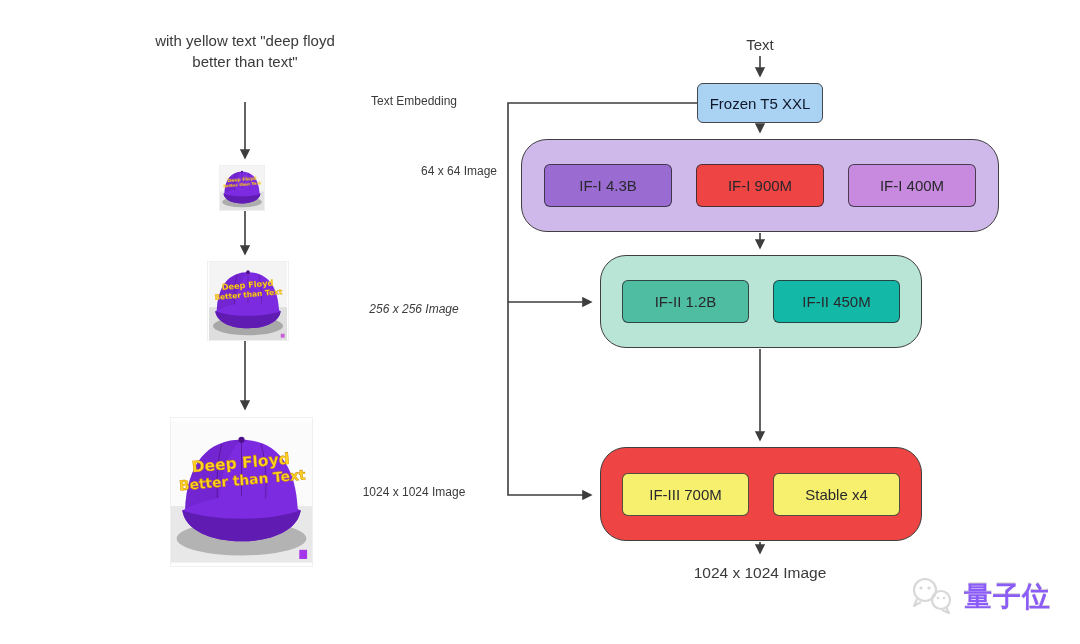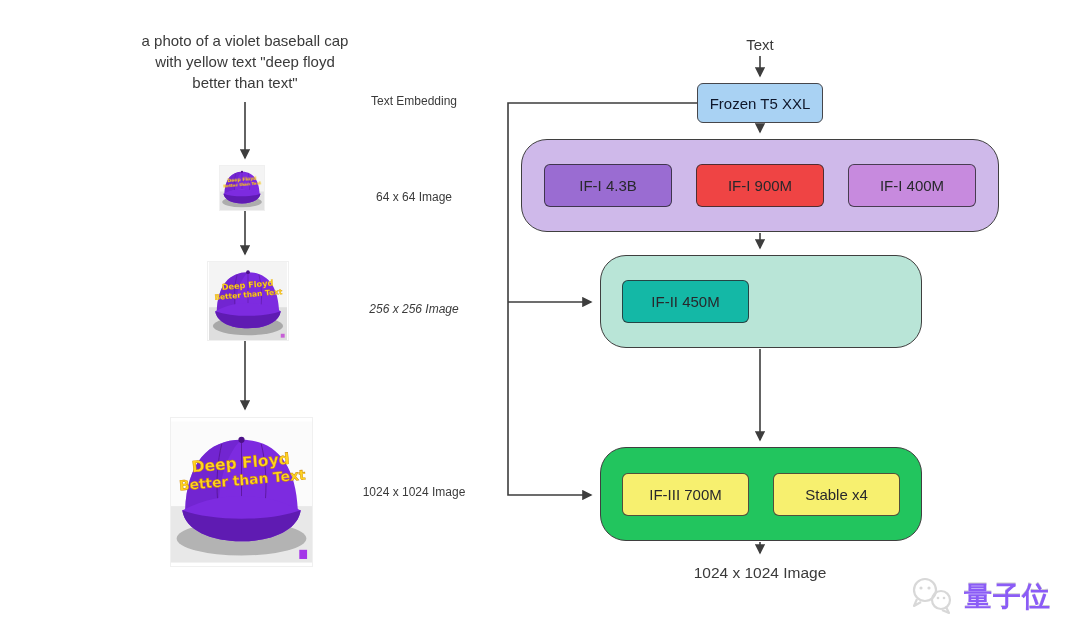--- a/index.html
+++ b/index.html
@@ -19,21 +19,21 @@
   #cap-64{left:220px;top:166px;width:44px;height:44px;}
   #cap-64 .cap-text{filter:blur(0.7px);}
   #cap-256{left:208px;top:262px;width:80px;height:78px;}
   #cap-1024{left:171px;top:418px;width:141px;height:148px;}
   
   .mid-label{
     left:414px;transform:translateX(-50%);white-space:nowrap;
     font-size:12px;color:#3b3b3b;
   }
   #lbl-embed{top:94px;}
-  #lbl-64{top:190px;}
+  #lbl-64{top:164px;margin-left:45px;}
   #lbl-256{top:302px;font-style:italic;}
   #lbl-1024{top:485px;}
   
   .flow-label{
     left:760px;transform:translateX(-50%);white-space:nowrap;
     font-size:15px;color:#3a3a3a;text-align:right;
   }
   #lbl-text-in{top:36px;}
   #lbl-out{top:564px;font-size:15.5px;}
   .node{
@@ -86,21 +86,20 @@
       <path d="M760 124 V132" marker-end="url(#ah)"></path>
       <path d="M760 233 V248" marker-end="url(#ah)"></path>
       <path d="M760 349 V440" marker-end="url(#ah)"></path>
       <path d="M760 542 V553" marker-end="url(#ah)"></path>
       <path d="M697 103 L508 103 L508 495 L591 495" marker-end="url(#ah)"></path>
       <path d="M508 302 L591 302" marker-end="url(#ah)"></path>
     </g>
   </svg>
 
   <div class="abs prompt">
-    <span>a photo of a violet baseball cap</span>
     <span>with yellow text "deep floyd</span>
     <span>better than text"</span>
   </div>
 
   <div id="cap-64" class="abs cap-img">
     <svg viewBox="0 0 100 100">
       <rect width="100" height="100" fill="#f4f4f4"></rect>
       <rect y="58" width="100" height="42" fill="#e2e2e2"></rect>
       <ellipse cx="50" cy="82" rx="45" ry="12" fill="#adadad"></ellipse>
       <path d="M10 64 C11 30 26 13 50 13 C74 13 89 30 90 64 C78 57 64 54 50 54 C36 54 22 57 10 64 Z" fill="#7d2be0"></path>
@@ -175,24 +174,25 @@
 
   <div id="encoder" class="abs node" style="background-color: rgb(169, 210, 243);">Frozen T5 XXL</div>
 
   <div id="stage-1" class="abs stage" style="background-color: rgb(207, 185, 234);">
     <div class="module" style="background-color: rgb(154, 108, 210);">IF-I 4.3B</div>
     <div class="module" style="background-color: #ef4444;">IF-I 900M</div>
     <div class="module" style="background-color: rgb(199, 138, 222);">IF-I 400M</div>
   </div>
 
   <div id="stage-2" class="abs stage" style="background-color: rgb(185, 229, 215);">
+    <div class="module" style="background-color: rgb(78, 189, 162);">IF-II 1.2B</div>
     <div class="module" style="background-color: #14b8a6; text-align: right;">IF-II 450M</div>
   </div>
 
-  <div id="stage-3" class="abs stage" style="background-color: #22c55e; text-align: right;">
+  <div id="stage-3" class="abs stage" style="background-color: #ef4444; text-align: right;">
     <div class="module" style="background-color: rgb(247, 240, 111);">IF-III 700M</div>
     <div class="module" style="background-color: rgb(247, 240, 111);">Stable x4</div>
   </div>
 
   <div id="lbl-out" class="abs flow-label">1024 x 1024 Image</div>
 
   <div id="watermark" class="abs">
     <svg width="52" height="42" viewBox="0 0 52 42">
       <g stroke="#d8d8d8" stroke-width="2.2" fill="none" stroke-linejoin="round">
         <circle cx="19" cy="14" r="11"></circle>

